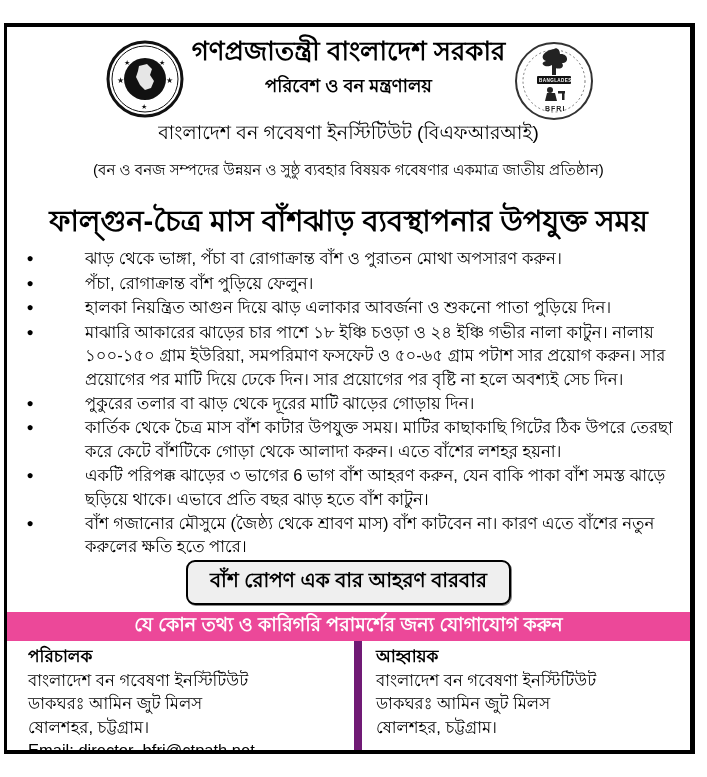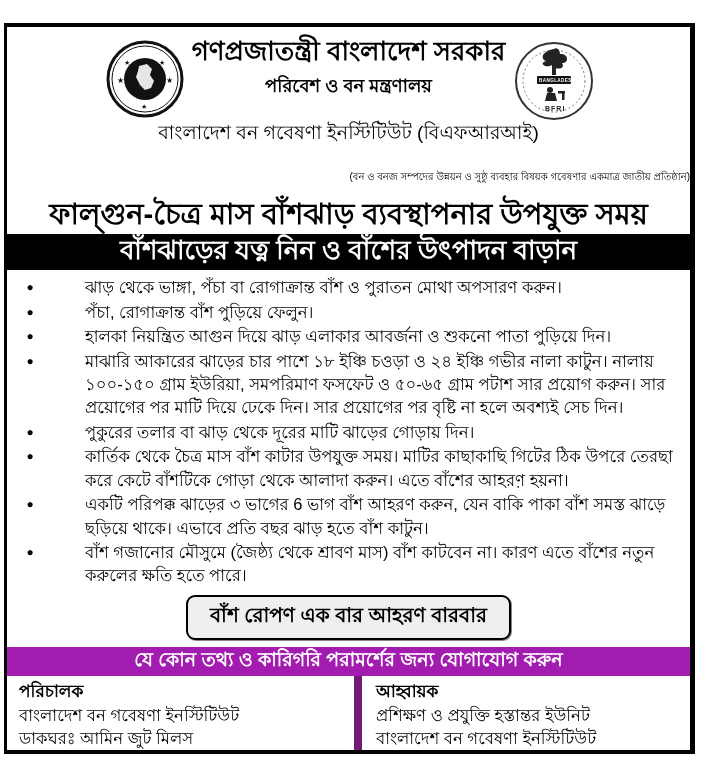--- a/index.html
+++ b/index.html
@@ -14,46 +14,46 @@
     box-sizing:border-box;background:#fff;display:flex;flex-direction:column;overflow:hidden;
   }
   
   .header{position:relative;padding-top:8px;text-align:center;}
   .seal{position:absolute;top:12px;}
   .seal.left{left:98px;}
   .seal.right{left:505px;}
   .h-govt{font-size:26px;font-weight:bold;line-height:1.25;}
   .h-ministry{font-size:18px;font-weight:bold;margin-top:4px;}
   .h-institute{font-size:19px;font-weight:500;margin-top:15px;}
-  .h-tagline{font-size:10px;margin-top:19px;text-align:right;}
-  .main-title{font-size:29px;font-weight:bold;text-align:center;margin-top:13px;line-height:1.1;padding-bottom:4px;}
+  .h-tagline{font-size:15px;margin-top:8px;}
+  .main-title{font-size:29px;font-weight:bold;text-align:center;margin-top:23px;line-height:1.1;padding-bottom:4px;}
   
   .band{
     background:#000;color:#fff;text-align:center;font-size:26px;font-weight:bold;
     padding:2px 0 4px 0;line-height:1.15;
   }
   
   ul.bullets{list-style:none;margin:6px 0 0 0;padding:0 14px 0 0;}
   ul.bullets li{display:flex;font-size:16.5px;line-height:1.42;margin:0 0 1px 0;}
   ul.bullets li .dot{flex:0 0 46px;text-align:center;font-size:12px;padding-top:3px;}
   ul.bullets li .txt{flex:1;margin-left:32px;}
   
-  .slogan-wrap{text-align:center;margin-top:6px;}
+  .slogan-wrap{text-align:center;}
   .slogan-box{
     display:inline-block;border:2px solid #000;border-radius:9px;background:#efefef;
     font-size:20px;font-weight:bold;padding:3px 22px 5px 22px;box-shadow:1px 1px 0 #888;
   }
   
   .contact-band{
-    background:#a21caf;color:#fff;text-align:center;font-size:19px;font-weight:bold;
+    background:#ec4899;color:#fff;text-align:center;font-size:19px;font-weight:bold;
     padding:2px 0 4px 0;margin-top:7px;line-height:1.2;
   }
   
   .contacts{display:flex;flex:1;}
-  .col{box-sizing:border-box;padding:4px 8px 4px 12px;font-size:16.5px;line-height:1.42;}
+  .col{box-sizing:border-box;padding:4px 8px 4px 21px;font-size:16.5px;line-height:1.42;}
   .col.left{width:50.8%;}
   .col.right{flex:1;border-left:8px solid #701a75;padding-left:14px;}
   .col .title{font-weight:bold;font-size:17px;}
   .col .line{white-space:nowrap;}
   svg text{font-family:"Liberation Sans",sans-serif;}
 </style>
 </head>
 <body>
 
 <div class="frame">
@@ -88,21 +88,20 @@
       </svg>
     </span>
     <div class="h-govt">গণপ্রজাতন্ত্রী বাংলাদেশ সরকার</div>
     <div class="h-ministry">পরিবেশ ও বন মন্ত্রণালয়</div>
     <div class="h-institute">বাংলাদেশ বন গবেষণা ইনস্টিটিউট (বিএফআরআই)</div>
     <div class="h-tagline">(বন ও বনজ সম্পদের উন্নয়ন ও সুষ্ঠু ব্যবহার বিষয়ক গবেষণার একমাত্র জাতীয় প্রতিষ্ঠান)</div>
   </div>
 
   <div class="main-title">ফাল্গুন-চৈত্র মাস বাঁশঝাড় ব্যবস্থাপনার উপযুক্ত সময়</div>
 
-  <div class="band">বাঁশঝাড়ের যত্ন নিন ও বাঁশের উৎপাদন বাড়ান</div>
 
   <ul class="bullets">
       <li>
       <span class="dot">●</span>
       <span class="txt">ঝাড় থেকে ভাঙ্গা, পঁচা বা রোগাক্রান্ত বাঁশ ও পুরাতন মোথা অপসারণ করুন।</span>
     </li>
       <li>
       <span class="dot">●</span>
       <span class="txt">পঁচা, রোগাক্রান্ত বাঁশ পুড়িয়ে ফেলুন।</span>
     </li>
@@ -113,21 +112,21 @@
       <li>
       <span class="dot">●</span>
       <span class="txt">মাঝারি আকারের ঝাড়ের চার পাশে ১৮ ইঞ্চি চওড়া ও ২৪ ইঞ্চি গভীর নালা কাটুন। নালায় ১০০-১৫০ গ্রাম ইউরিয়া, সমপরিমাণ ফসফেট ও ৫০-৬৫ গ্রাম পটাশ সার প্রয়োগ করুন।  সার প্রয়োগের পর মাটি দিয়ে ঢেকে দিন। সার প্রয়োগের পর বৃষ্টি না হলে অবশ্যই সেচ দিন।</span>
     </li>
       <li>
       <span class="dot">●</span>
       <span class="txt">পুকুরের তলার বা ঝাড় থেকে দূরের মাটি ঝাড়ের গোড়ায় দিন।</span>
     </li>
       <li>
       <span class="dot">●</span>
-      <span class="txt">কার্তিক থেকে চৈত্র মাস বাঁশ কাটার উপযুক্ত সময়। মাটির কাছাকাছি গিটের ঠিক উপরে তেরছা করে কেটে বাঁশটিকে গোড়া থেকে আলাদা করুন। এতে বাঁশের আহরণ় হয়না।</span>
+      <span class="txt">কার্তিক থেকে চৈত্র মাস বাঁশ কাটার উপযুক্ত সময়। মাটির কাছাকাছি গিটের ঠিক উপরে তেরছা করে কেটে বাঁশটিকে গোড়া থেকে আলাদা করুন। এতে বাঁশের লশহর় হয়না।</span>
     </li>
       <li>
       <span class="dot">●</span>
       <span class="txt">একটি পরিপক্ক ঝাড়ের ৩ ভাগের 6 ভাগ বাঁশ আহরণ করুন, যেন বাকি পাকা বাঁশ সমস্ত ঝাড়ে ছড়িয়ে থাকে। এভাবে প্রতি বছর ঝাড় হতে বাঁশ কাটুন।</span>
     </li>
       <li>
       <span class="dot">●</span>
       <span class="txt">বাঁশ গজানোর মৌসুমে (জৈষ্ঠ্য থেকে শ্রাবণ মাস) বাঁশ কাটবেন না। কারণ এতে বাঁশের নতুন করুলের ক্ষতি হতে পারে।</span>
     </li>
     </ul>
@@ -145,21 +144,20 @@
           <div class="line">বাংলাদেশ বন গবেষণা ইনস্টিটিউট</div>
           <div class="line">ডাকঘরঃ আমিন জুট মিলস</div>
           <div class="line">ষোলশহর, চট্টগ্রাম।</div>
           <div class="line">Email: director_bfri@ctpath.net</div>
         </div>
 
     </div>
     <div class="col right">
       <div class="title">আহ্বায়ক</div>
       <div>
-          <div class="line">প্রশিক্ষণ ও প্রযুক্তি হস্তান্তর ইউনিট</div>
           <div class="line">বাংলাদেশ বন গবেষণা ইনস্টিটিউট</div>
           <div class="line">ডাকঘরঃ আমিন জুট মিলস</div>
           <div class="line">ষোলশহর, চট্টগ্রাম।</div>
         </div>
     </div>
   </div>
 
 </div>
 
 </body></html>

